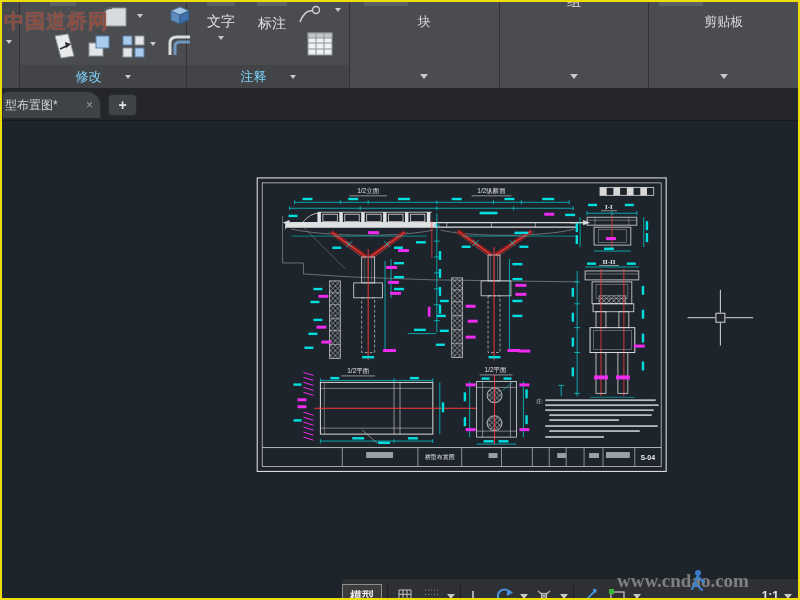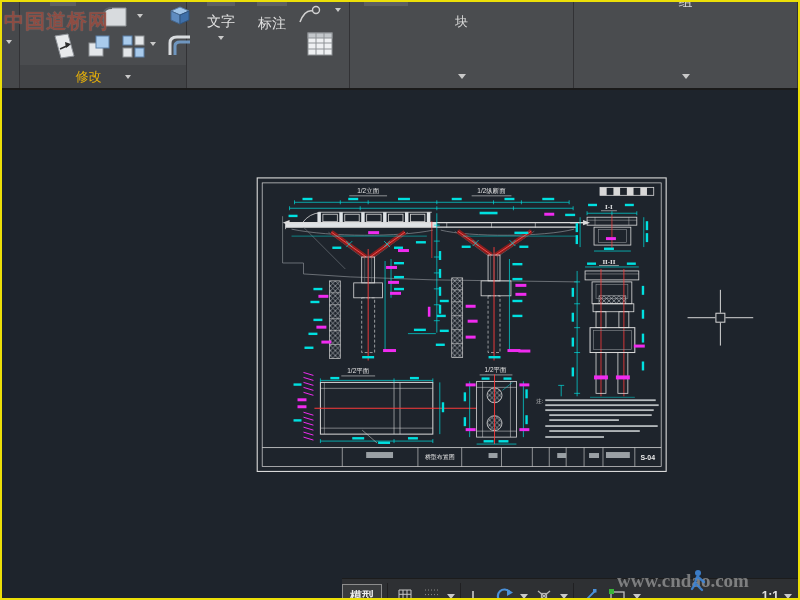--- a/index.html
+++ b/index.html
@@ -6,21 +6,21 @@
   .screen{position:relative;width:800px;height:600px;box-sizing:border-box;
     border:2px solid #ecdf08;background:#1e242c;overflow:hidden;
     font-family:"Liberation Sans",sans-serif;-webkit-font-smoothing:antialiased;}
   
   .ribbon{position:absolute;left:0;top:0;width:796px;height:86px;background:#4a4c4f;
     border-bottom:2px solid #1a1a1a;display:flex;overflow:hidden;}
   .rp-partial{width:17px;position:relative;border-right:1px solid #323235;background:#46484b;}
   .rp-partial .caret{position:absolute;left:4px;top:38px;}
   .rpanel{position:relative;border-right:1px solid #323235;}
   .rlabel{position:absolute;bottom:0;left:0;right:0;height:23px;background:#424447;
-    display:flex;align-items:center;justify-content:center;gap:23px;color:#eab308;font-size:13px;}
+    display:flex;align-items:center;justify-content:center;gap:23px;color:#7dd3fc;font-size:13px;}
   .ricons{position:absolute;inset:0 0 23px 0;}
   .caret{width:0;height:0;border-left:4px solid transparent;border-right:4px solid transparent;
     border-top:5px solid #c9c9c9;display:inline-block;}
   .caret.sm{border-left-width:3px;border-right-width:3px;border-top-width:4px;}
   .ric{position:absolute;}
   .rtext{position:absolute;color:#e3e3e3;font-size:14px;}
   .cpanels{flex:1;display:flex;}
   .cpanel{flex:1;position:relative;border-right:1px solid #323235;background:#4a4c4f;}
   .ctitle{margin-top:11px;text-align:center;color:#dadada;font-size:13px;white-space:nowrap;}
   .cpanel .caret{position:absolute;bottom:9px;left:50%;transform:translateX(-50%);}
@@ -147,36 +147,52 @@
           <circle cx="19" cy="7" r="3.5" fill="none" stroke="#d0d0d0" stroke-width="1.4"></circle>
         </svg>
         <span class="caret sm ric" style="left:148px;top:6px"></span>
 
         <svg class="ric" style="left:118px;top:28px" width="30" height="28">
           <rect x="3" y="3" width="24" height="22" fill="#eef0f2" stroke="#8e9296"></rect>
           <rect x="3" y="3" width="24" height="5" fill="#c3c7cb" stroke="#8e9296"></rect>
           <path d="M11,3 V25 M19,3 V25 M3,13 H27 M3,19 H27" stroke="#8e9296" stroke-width="1"></path>
         </svg>
       </div>
+      <div class="rlabel">
+        <span>注释</span>
+        <span class="caret sm"></span>
+      </div>
     </div>
 
     <div class="cpanels">
       <div class="cpanel">
         <span class="stub" style="left:14px;width:44px"></span>
         <div class="ctitle">块</div>
         <span class="caret"></span>
       </div>
       <div class="cpanel">
         <div class="top-glyph">组</div>
         <div class="ctitle" style="visibility:hidden">&nbsp;</div>
         <span class="caret"></span>
       </div>
+      <div class="cpanel" style="border-right:none">
+        <span class="stub" style="left:10px;width:44px"></span>
+        <div class="ctitle">剪贴板</div>
+        <span class="caret"></span>
+      </div>
     </div>
   </div>
 
+  <div class="tabbar">
+    <div class="dtab">
+      <span class="tlabel">型布置图*</span>
+      <span class="tclose">×</span>
+    </div>
+    <div class="newtab">+</div>
+  </div>
 
   <div class="canvas">
   <svg width="796" height="477" viewBox="0 120 800 478">
     <defs>
       <pattern id="xh" width="5" height="5" patternUnits="userSpaceOnUse">
         <path d="M0,0 L5,5 M5,0 L0,5" stroke="#c9cdd1" stroke-width="0.6"></path>
       </pattern>
     </defs>
 
     <g>

